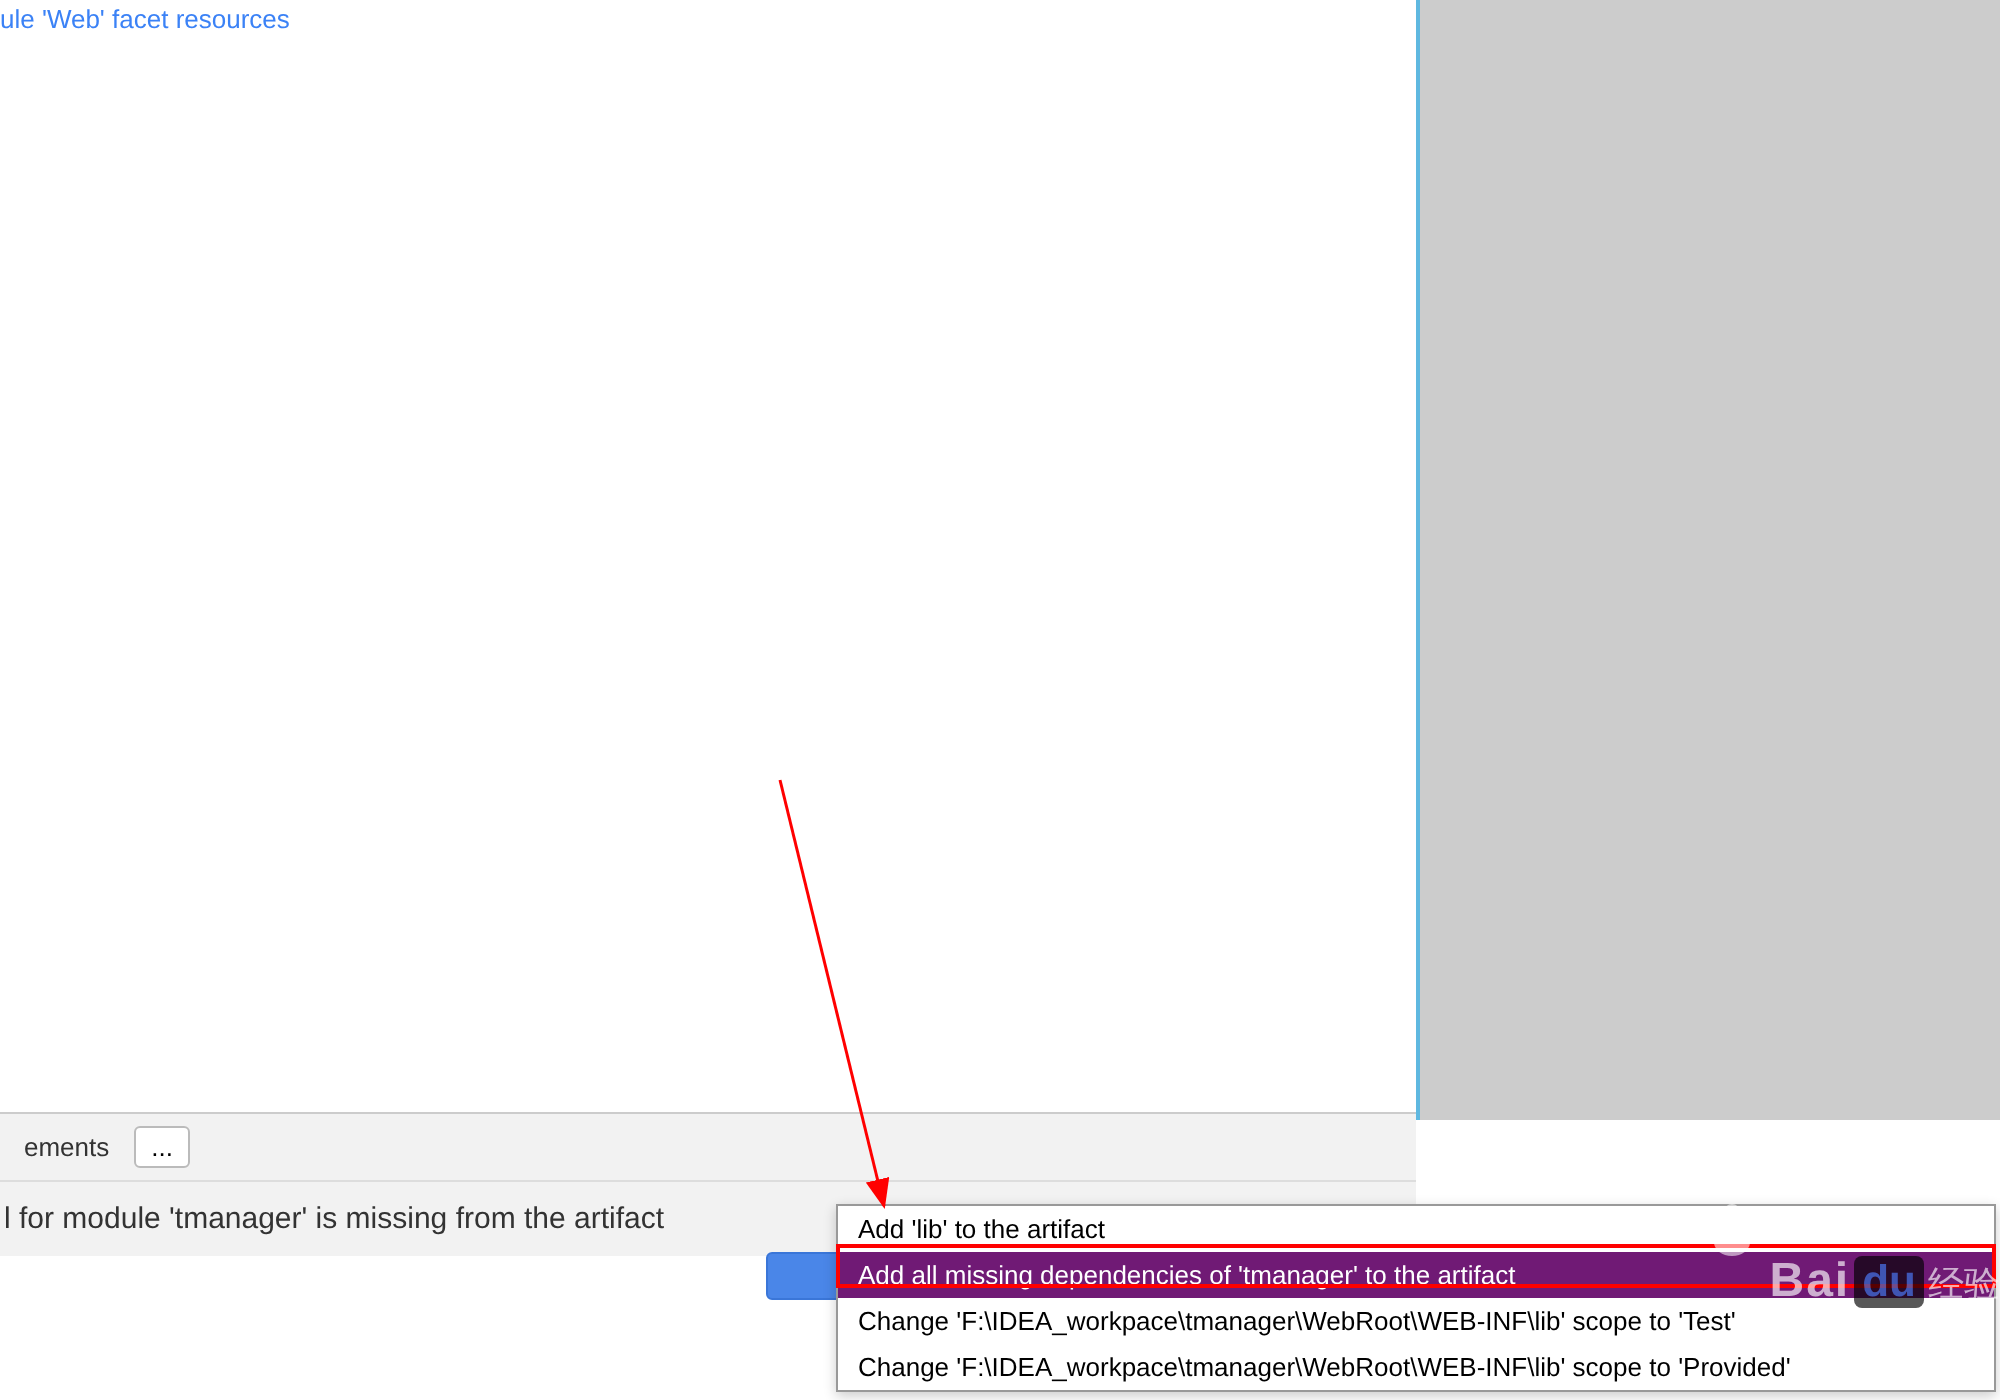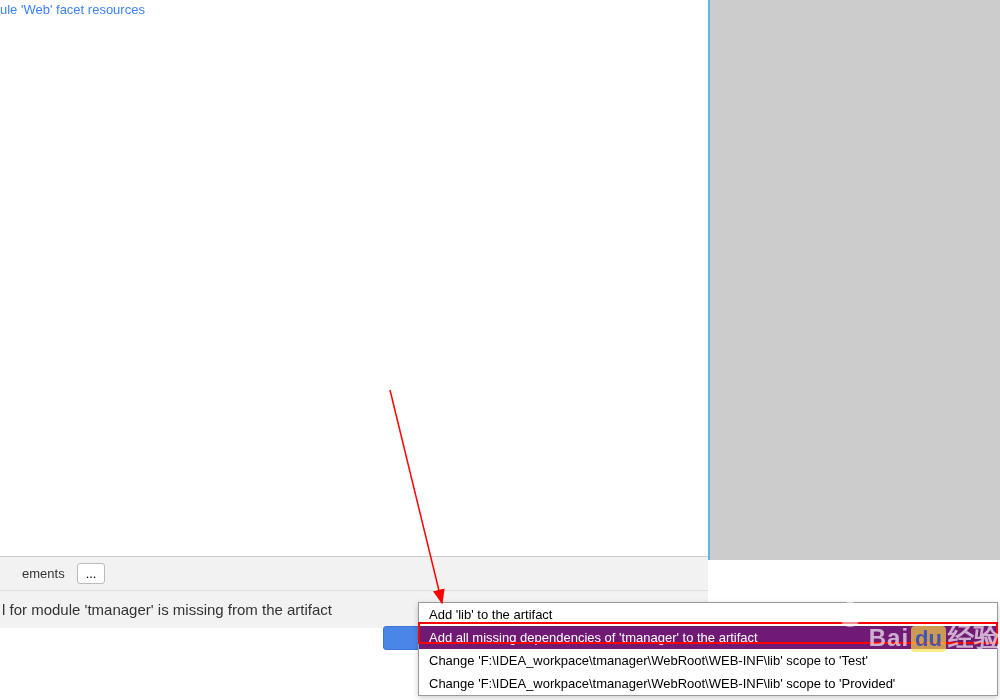--- a/index.html
+++ b/index.html
@@ -35,21 +35,21 @@
       position: absolute;
       left: 0;
       top: 556px;
       width: 708px;
       border-top: 1px solid #ccc;
       background: #f2f2f2;
     }
     .elements-row {
       display: flex;
       align-items: center;
-      padding: 6px 22px;
+      padding: 6px 12px;
       font-size: 13px;
       color: #333;
     }
     .btn-dots {
       margin-left: 12px;
       padding: 2px 8px;
       border: 1px solid #bbb;
       background: #fff;
       border-radius: 3px;
       font-size: 13px;
@@ -140,29 +140,29 @@
     .paw .p2 { width: 8px; height: 8px; left: 11px; top: 0px; }
     .paw .p3 { width: 8px; height: 8px; left: 20px; top: 4px; }
     .paw .p4 { width: 18px; height: 14px; left: 6px; top: 12px; border-radius: 50%; }
     .wm-text {
       display: flex;
       align-items: baseline;
       color: #fff;
     }
     .wm-bai { font-size: 24px; font-weight: bold; letter-spacing: 1px; margin-top: 48px; }
     .wm-du {
-      background: #fde047;
+      background: #000000;
       color: #2675d6;
       border-radius: 4px;
       padding: 0 4px;
       font-size: 22px;
       font-weight: bold;
       margin: 0 2px;
     }
-    .wm-jy { font-size: 26px; font-weight: bold; }
+    .wm-jy { font-size: 18px; font-weight: normal; }
   </style>
 </head>
 <body>
 
 <div class="top-text">ule 'Web' facet resources</div>
 
 <div class="right-panel"></div>
 
 <div class="bottom-section">
   <div class="elements-row">

